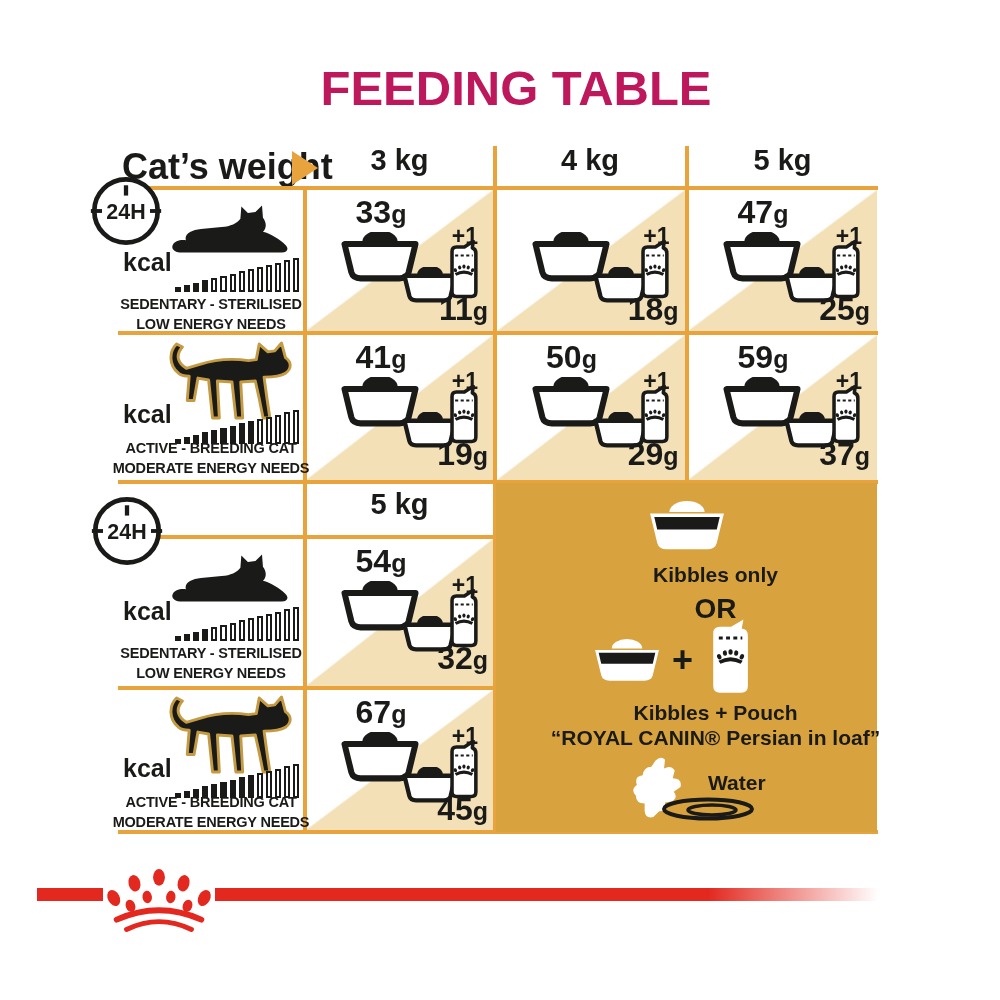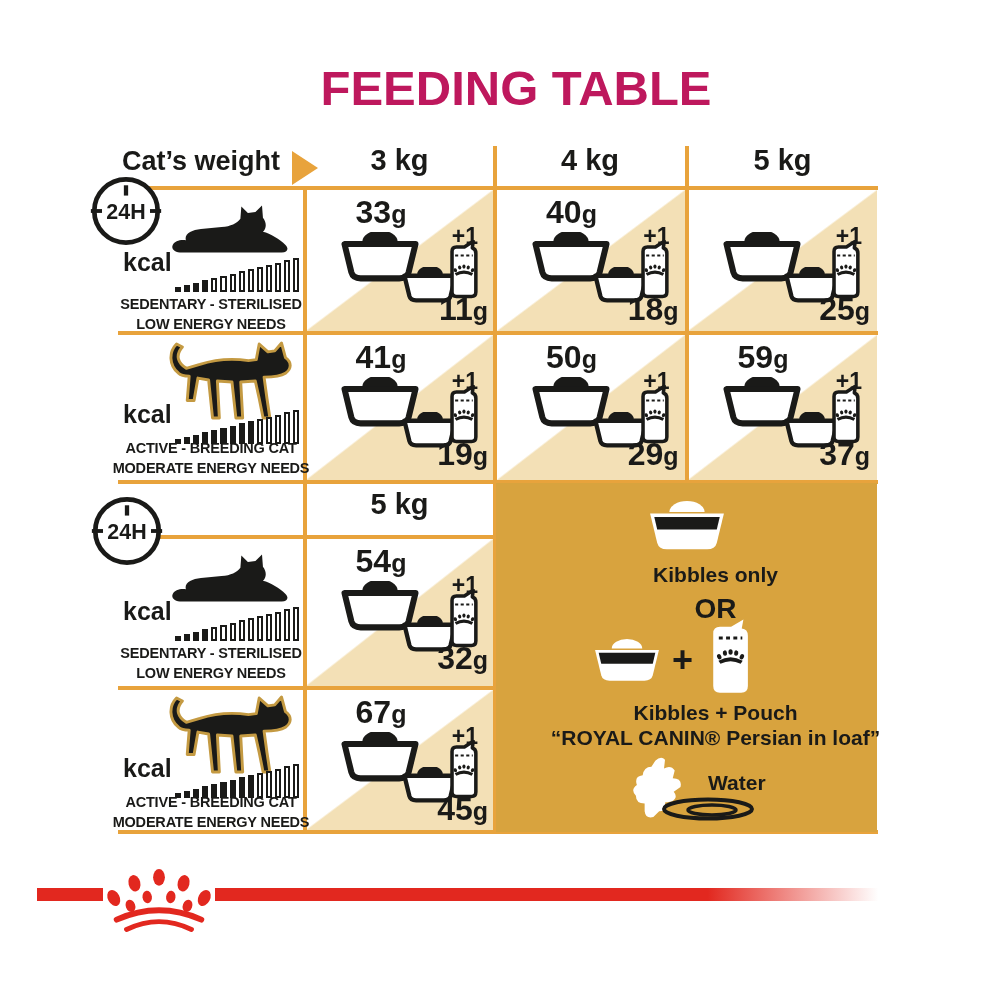--- a/index.html
+++ b/index.html
@@ -8,21 +8,21 @@
 
   
   .title{position:absolute;left:0;top:60px;width:1000px;text-align:center;
          font-size:49px;font-weight:bold;color:#be185d;letter-spacing:0px;padding-left:16px;}
 
   
   .gold-h{position:absolute;height:4px;background:#E8A33C;}
   .gold-v{position:absolute;width:3.5px;background:#E8A33C;}
 
   
-  .cats-weight{position:absolute;left:122px;top:146px;font-size:27px;font-weight:bold;}
+  .cats-weight{position:absolute;left:122px;top:146px;font-size:36px;font-weight:bold;}
   .head-arrow{position:absolute;left:292px;top:151px;width:0;height:0;
               border-top:17px solid transparent;border-bottom:17px solid transparent;
               border-left:26px solid #E8A33C;}
   .colhead{position:absolute;top:144px;font-size:29px;font-weight:bold;text-align:center;}
 
   
   .cell{position:absolute;background:linear-gradient(to bottom right,#ffffff 49.6%,#F3E0B6 50.4%);}
   .big-val{position:absolute;left:0;top:4px;width:150px;text-align:center;
            font-size:32px;font-weight:bold;}
   .small-val{position:absolute;left:82px;top:101px;width:100px;text-align:right;
@@ -167,34 +167,34 @@
       <div class="plus1">+1</div>
       <svg class="small-bowl">
         <use href="#sym-bowl-dark"></use>
       </svg>
       <svg class="pouch-sm">
         <use href="#sym-pouch-dark"></use>
       </svg>
       <div class="small-val val">11<span class="unit">g</span></div>
     </div>
   <div class="cell" style="left:496.5px;top:190px;width:188px;height:141px;">
-      <div class="big-val val">40<span class="unit">g</span></div>
       <svg class="big-bowl">
         <use href="#sym-bowl-dark"></use>
       </svg>
       <div class="plus1">+1</div>
       <svg class="small-bowl">
         <use href="#sym-bowl-dark"></use>
       </svg>
       <svg class="pouch-sm">
         <use href="#sym-pouch-dark"></use>
       </svg>
       <div class="small-val val">18<span class="unit">g</span></div>
     </div>
   <div class="cell" style="left:688px;top:190px;width:189px;height:141px;">
+      <div class="big-val val">47<span class="unit">g</span></div>
       <svg class="big-bowl">
         <use href="#sym-bowl-dark"></use>
       </svg>
       <div class="plus1">+1</div>
       <svg class="small-bowl">
         <use href="#sym-bowl-dark"></use>
       </svg>
       <svg class="pouch-sm">
         <use href="#sym-pouch-dark"></use>
       </svg>

